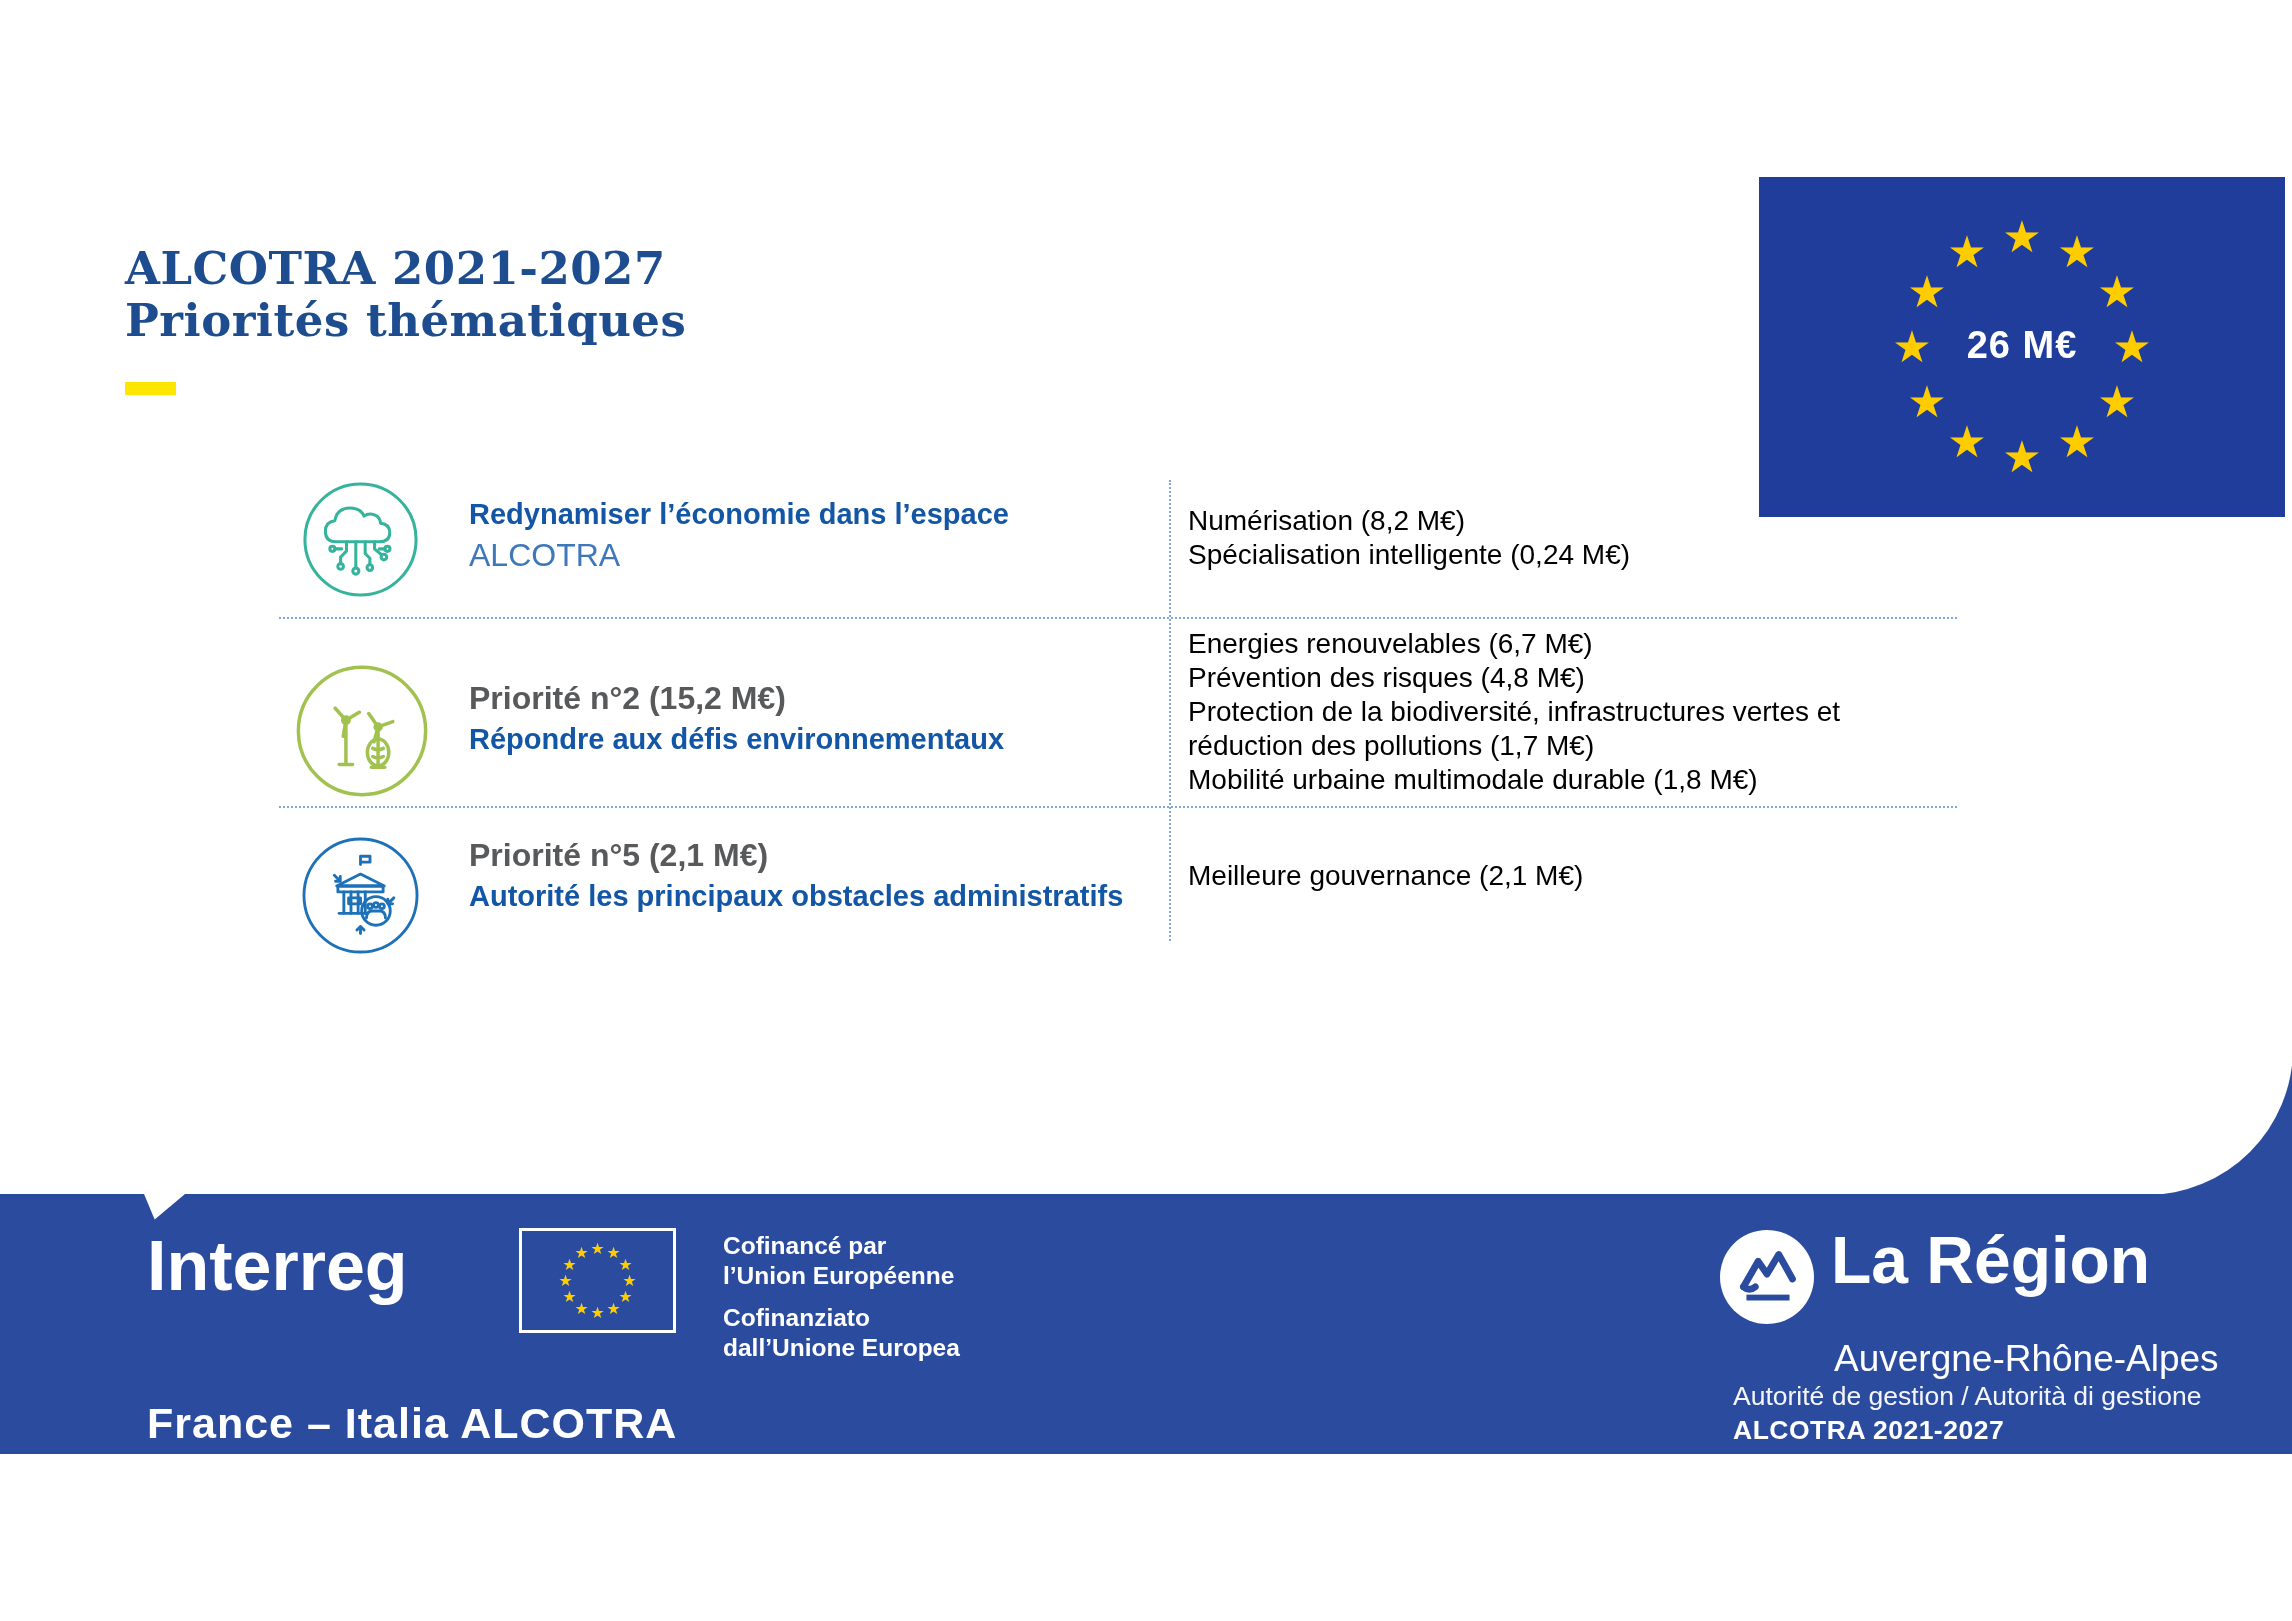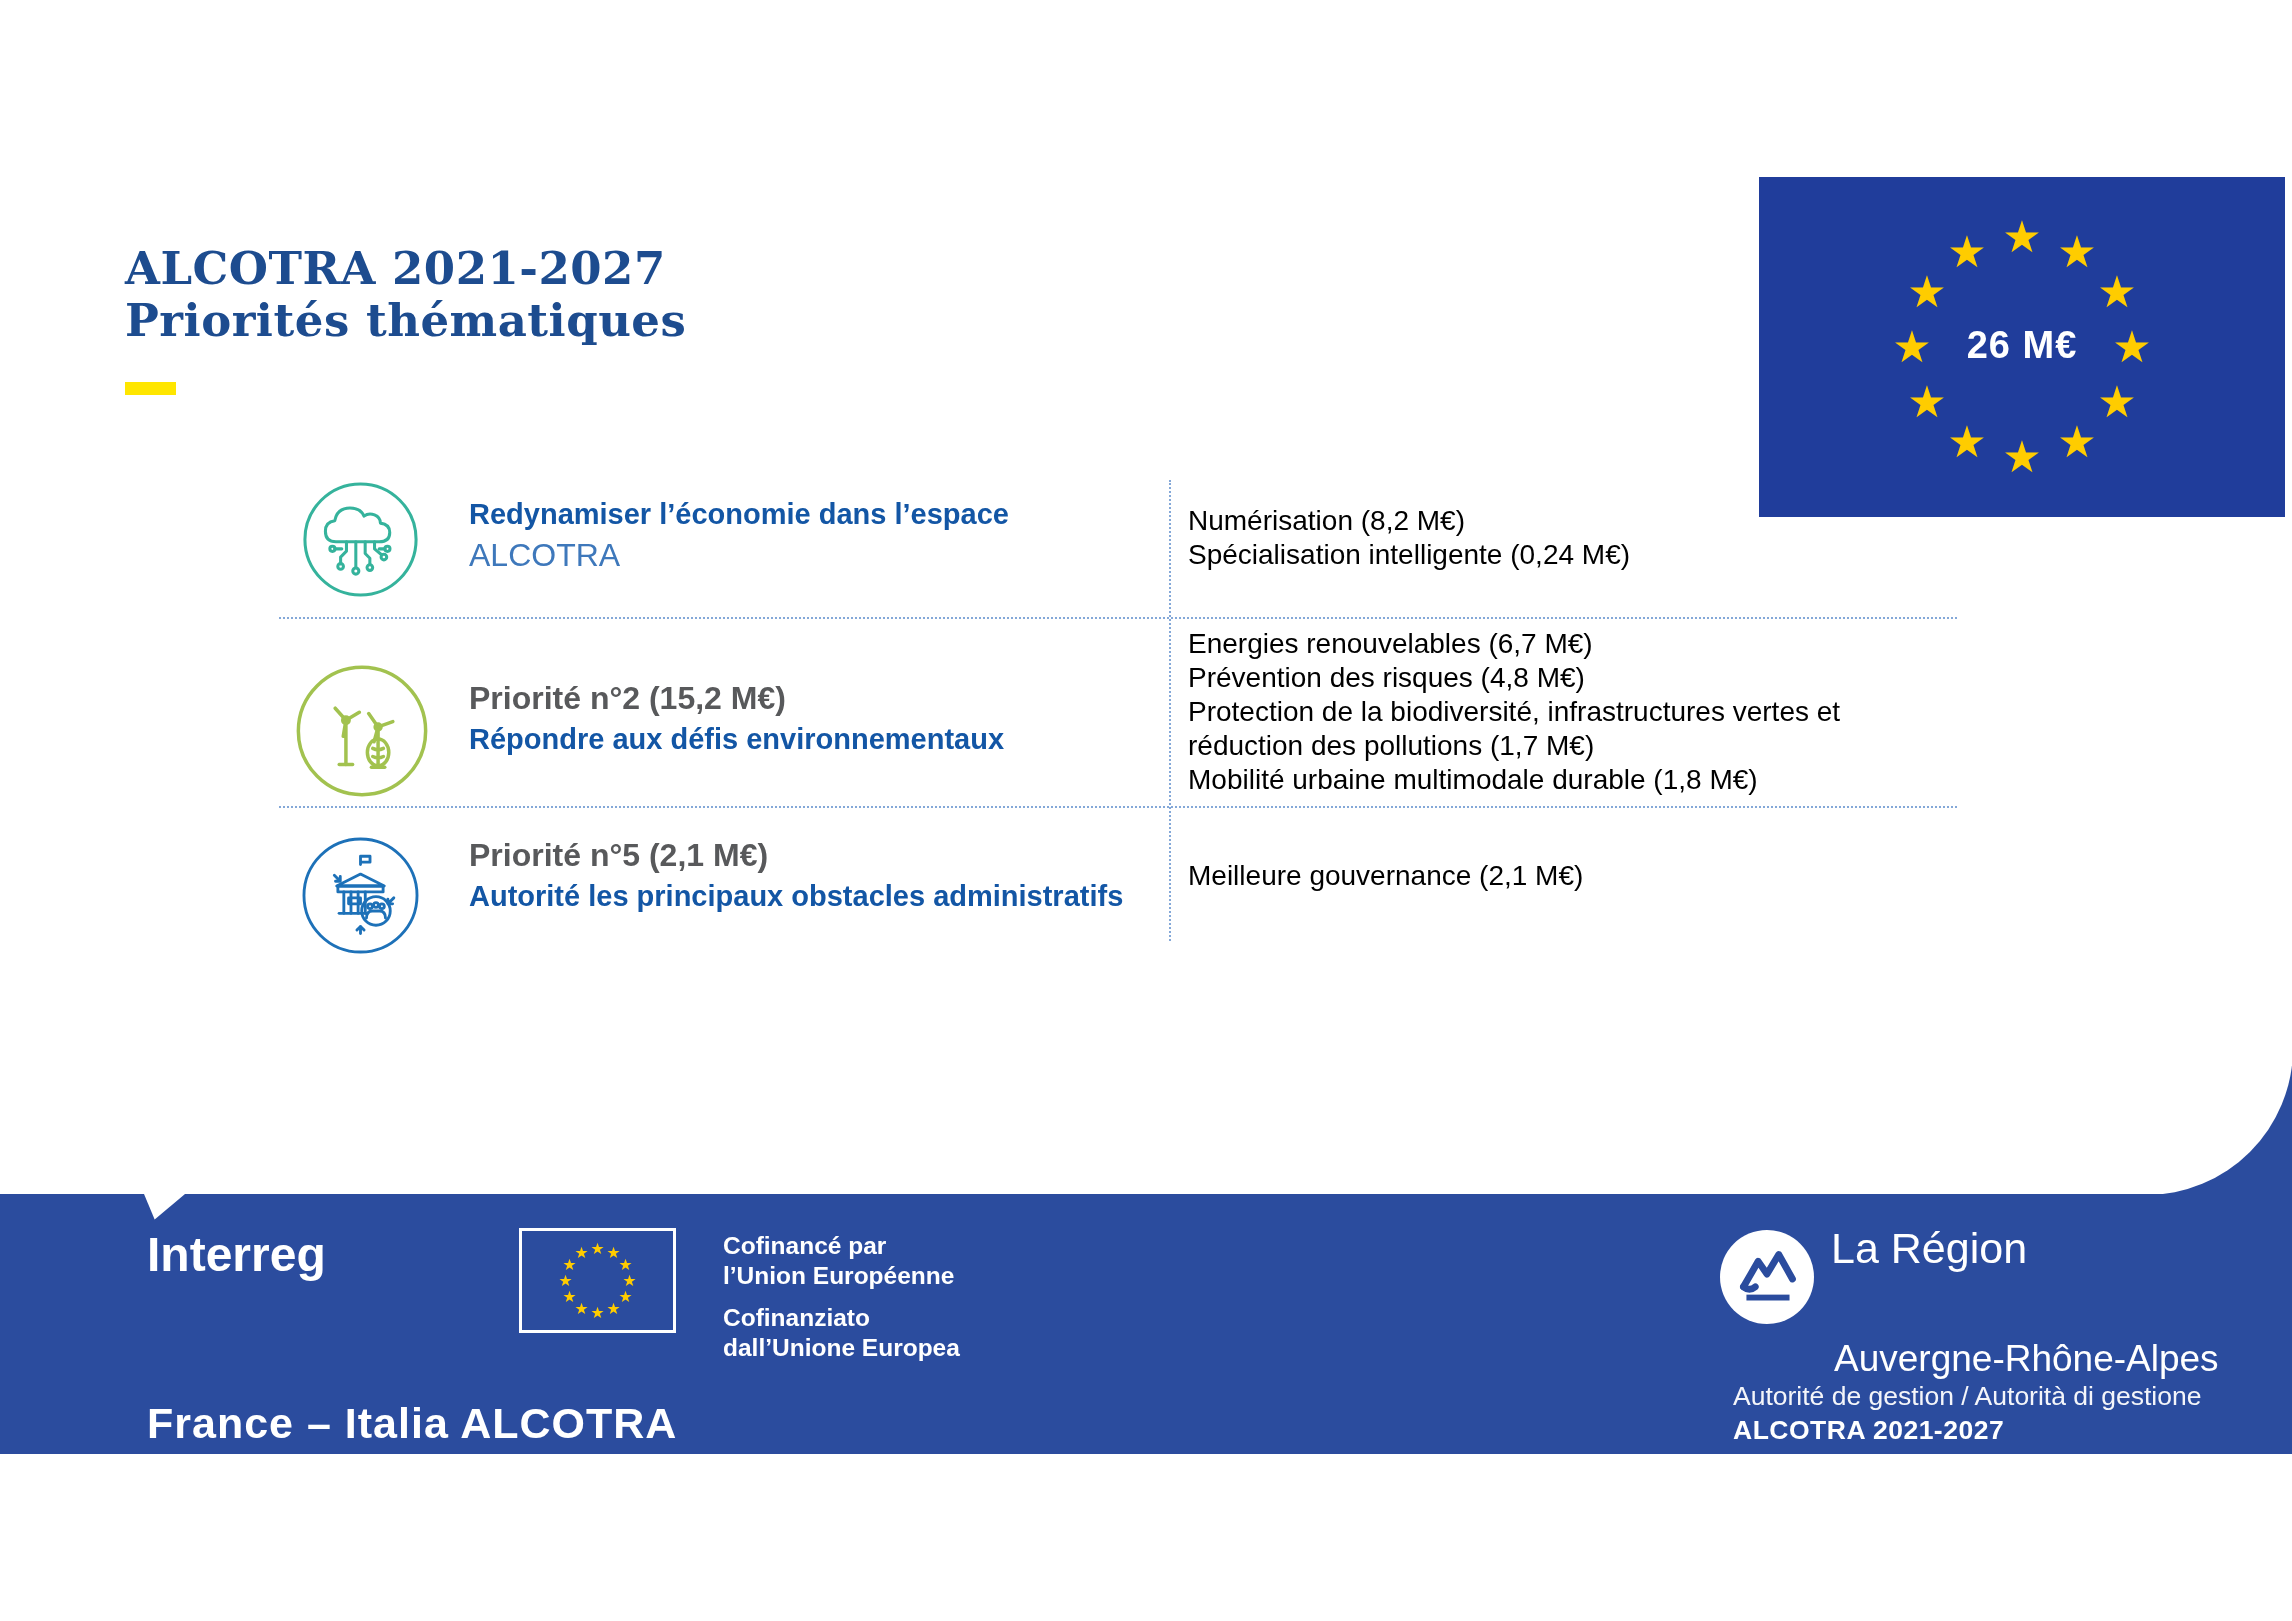--- a/index.html
+++ b/index.html
@@ -47,31 +47,31 @@
   .details-3{top:859px;}
 
   
   .footer-band{left:0;top:1194px;width:2293px;height:260px;background:#2b4c9e;}
   .footer-corner{right:0;top:1047px;width:153px;height:148px;background:#2b4c9e;}
   .footer-corner::after{content:"";position:absolute;inset:0;background:#ffffff;
     border-bottom-right-radius:147px;}
   .footer-tail{left:144px;top:1194px;width:41px;height:25.5px;background:#ffffff;
     clip-path:polygon(0 0,100% 0,26% 100%);}
 
-  .interreg-word{left:147px;top:1231px;color:#ffffff;font-size:48px;font-weight:bold;
+  .interreg-word{left:147px;top:1231px;color:#ffffff;font-size:70px;font-weight:bold;
     letter-spacing:0px;line-height:1;}
   .eu-flag-small{left:519px;top:1228px;width:157px;height:105px;background:#2b4c9e;
     border:3.9px solid #ffffff;box-sizing:border-box;}
   .cofinance{left:706px;top:1231px;color:#ffffff;font-size:24.5px;font-weight:bold;line-height:30px;margin-left:17px;}
   .cofinance .group2{margin-top:11.8px;}
   .program-name{left:147px;top:1402px;color:#ffffff;font-size:43px;font-weight:bold;
     letter-spacing:1px;line-height:1;}
 
   .region-logo{left:1720px;top:1230px;width:94px;height:94px;background:#ffffff;border-radius:50%;}
-  .region-name{left:1831px;top:1227px;color:#ffffff;font-size:43px;font-weight:normal;line-height:1;}
+  .region-name{left:1831px;top:1227px;color:#ffffff;font-size:66px;font-weight:bold;line-height:1;}
   .region-sub{left:1834px;top:1340px;color:#ffffff;font-size:37px;font-weight:normal;line-height:1;}
   .authority{left:1733px;top:1380px;color:#ffffff;}
   .authority-l1{font-size:26.5px;font-weight:normal;opacity:0.95;line-height:33px;}
   .authority-l2{font-size:26.5px;font-weight:bold;line-height:35px;letter-spacing:0.5px;}
 </style>
 </head>
 <body>
 
 <div class="slide">
 

